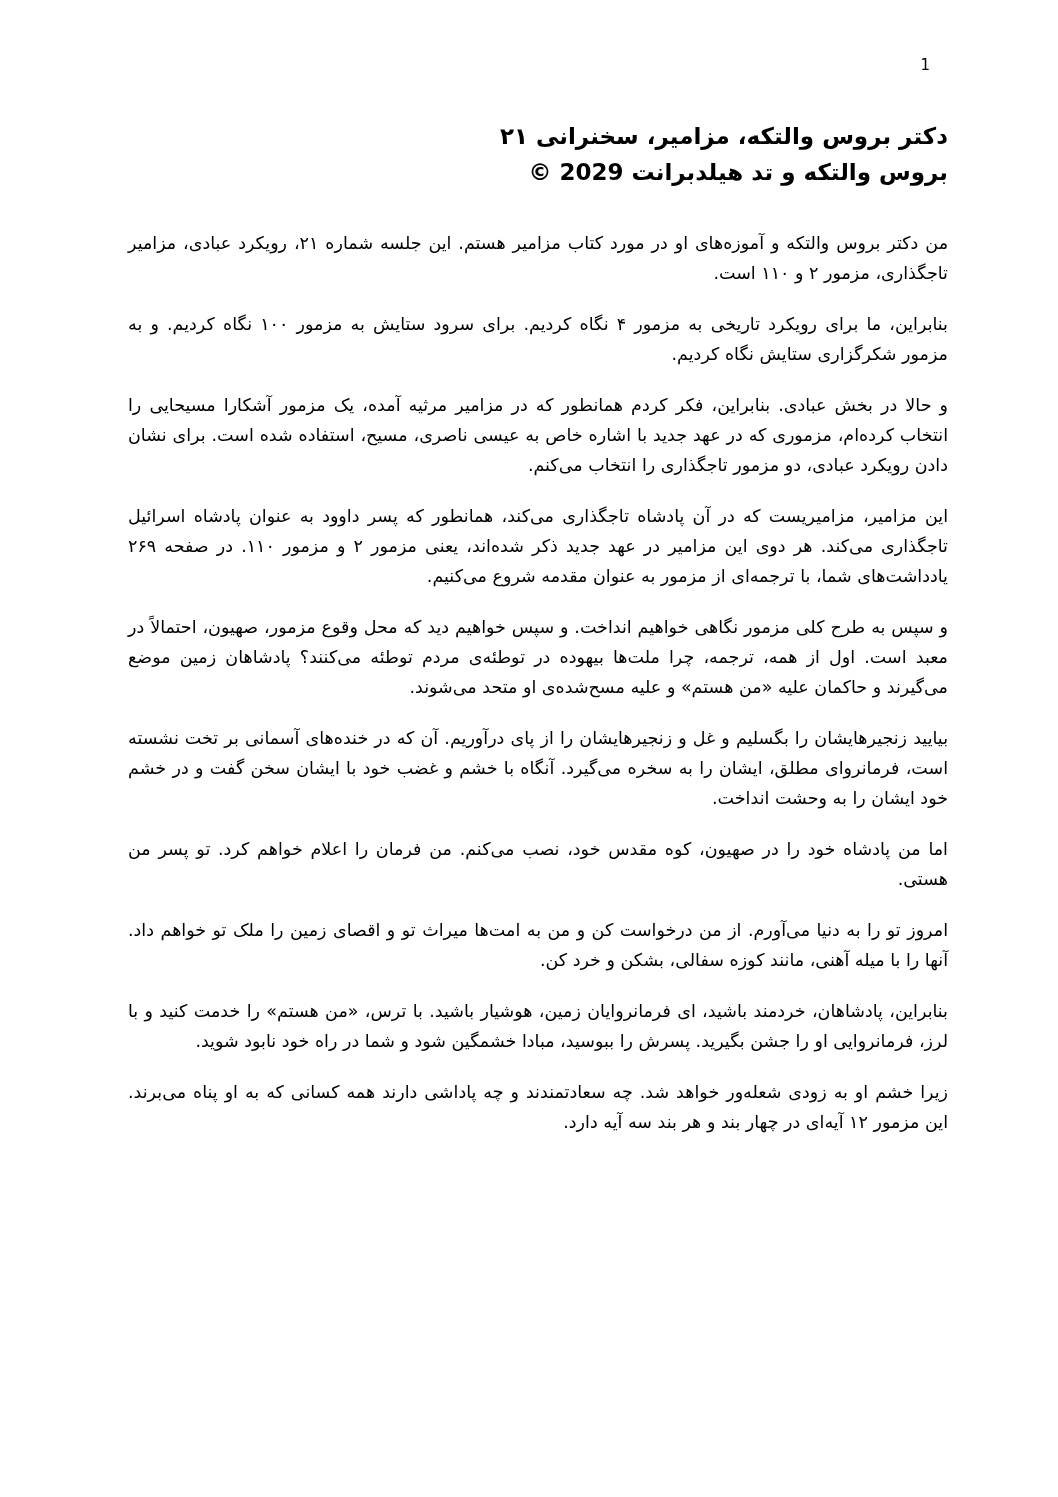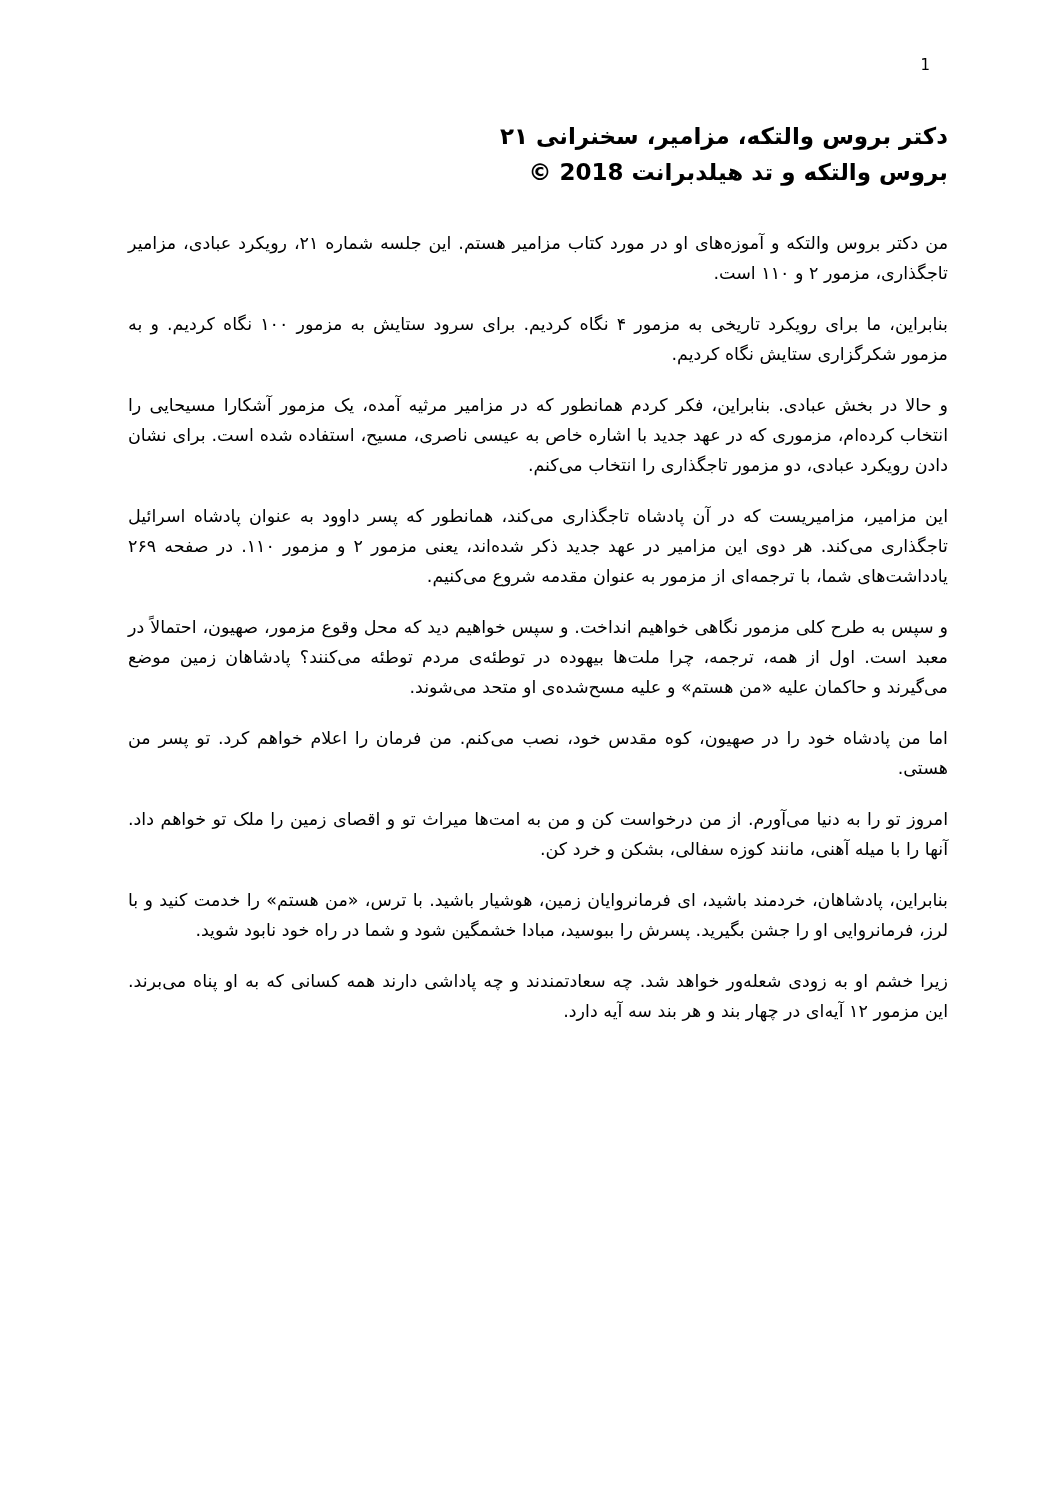--- a/index.html
+++ b/index.html
@@ -50,28 +50,29 @@
 </style>
 </head>
 <body>
 
 <div class="page">
 
   <div class="page-number">1</div>
 
   <h1 class="doc-title">
     <span class="title-line">دکتر بروس والتکه، مزامیر، سخنرانی ۲۱</span>
-    <span class="title-line">بروس والتکه و تد هیلدبرانت 2018 ©</span>
+    <span class="title-line">بروس والتکه و تد هیلدبرانت 2029 ©</span>
   </h1>
 
   <div class="doc-body">
     <p class="para">من دکتر بروس والتکه و آموزه‌های او در مورد کتاب مزامیر هستم. این جلسه شماره ۲۱، رویکرد عبادی، مزامیر تاجگذاری، مزمور ۲ و ۱۱۰ است.</p>
     <p class="para">بنابراین، ما برای رویکرد تاریخی به مزمور ۴ نگاه کردیم. برای سرود ستایش به مزمور ۱۰۰ نگاه کردیم. و به مزمور شکرگزاری ستایش نگاه کردیم.</p>
     <p class="para">و حالا در بخش عبادی. بنابراین، فکر کردم همانطور که در مزامیر مرثیه آمده، یک مزمور آشکارا مسیحایی را انتخاب کرده‌ام، مزموری که در عهد جدید با اشاره خاص به عیسی ناصری، مسیح، استفاده شده است. برای نشان دادن رویکرد عبادی، دو مزمور تاجگذاری را انتخاب می‌کنم.</p>
     <p class="para">این مزامیر، مزامیریست که در آن پادشاه تاجگذاری می‌کند، همانطور که پسر داوود به عنوان پادشاه اسرائیل تاجگذاری می‌کند. هر دوی این مزامیر در عهد جدید ذکر شده‌اند، یعنی مزمور ۲ و مزمور ۱۱۰. در صفحه ۲۶۹ یادداشت‌های شما، با ترجمه‌ای از مزمور به عنوان مقدمه شروع می‌کنیم.</p>
     <p class="para">و سپس به طرح کلی مزمور نگاهی خواهیم انداخت. و سپس خواهیم دید که محل وقوع مزمور، صهیون، احتمالاً در معبد است. اول از همه، ترجمه، چرا ملت‌ها بیهوده در توطئه‌ی مردم توطئه می‌کنند؟ پادشاهان زمین موضع می‌گیرند و حاکمان علیه «من هستم» و علیه مسح‌شده‌ی او متحد می‌شوند.</p>
+    <p class="para">بیایید زنجیرهایشان را بگسلیم و غل و زنجیرهایشان را از پای درآوریم. آن که در خنده‌های آسمانی بر تخت نشسته است، فرمانروای مطلق، ایشان را به سخره می‌گیرد. آنگاه با خشم و غضب خود با ایشان سخن گفت و در خشم خود ایشان را به وحشت انداخت.</p>
     <p class="para">اما من پادشاه خود را در صهیون، کوه مقدس خود، نصب می‌کنم. من فرمان را اعلام خواهم کرد. تو پسر من هستی.</p>
     <p class="para">امروز تو را به دنیا می‌آورم. از من درخواست کن و من به امت‌ها میراث تو و اقصای زمین را ملک تو خواهم داد. آنها را با میله آهنی، مانند کوزه سفالی، بشکن و خرد کن.</p>
     <p class="para">بنابراین، پادشاهان، خردمند باشید، ای فرمانروایان زمین، هوشیار باشید. با ترس، «من هستم» را خدمت کنید و با لرز، فرمانروایی او را جشن بگیرید. پسرش را ببوسید، مبادا خشمگین شود و شما در راه خود نابود شوید.</p>
     <p class="para">زیرا خشم او به زودی شعله‌ور خواهد شد. چه سعادتمندند و چه پاداشی دارند همه کسانی که به او پناه می‌برند. این مزمور ۱۲ آیه‌ای در چهار بند و هر بند سه آیه دارد.</p>
   </div>
 
 </div>
 
 </body></html>

